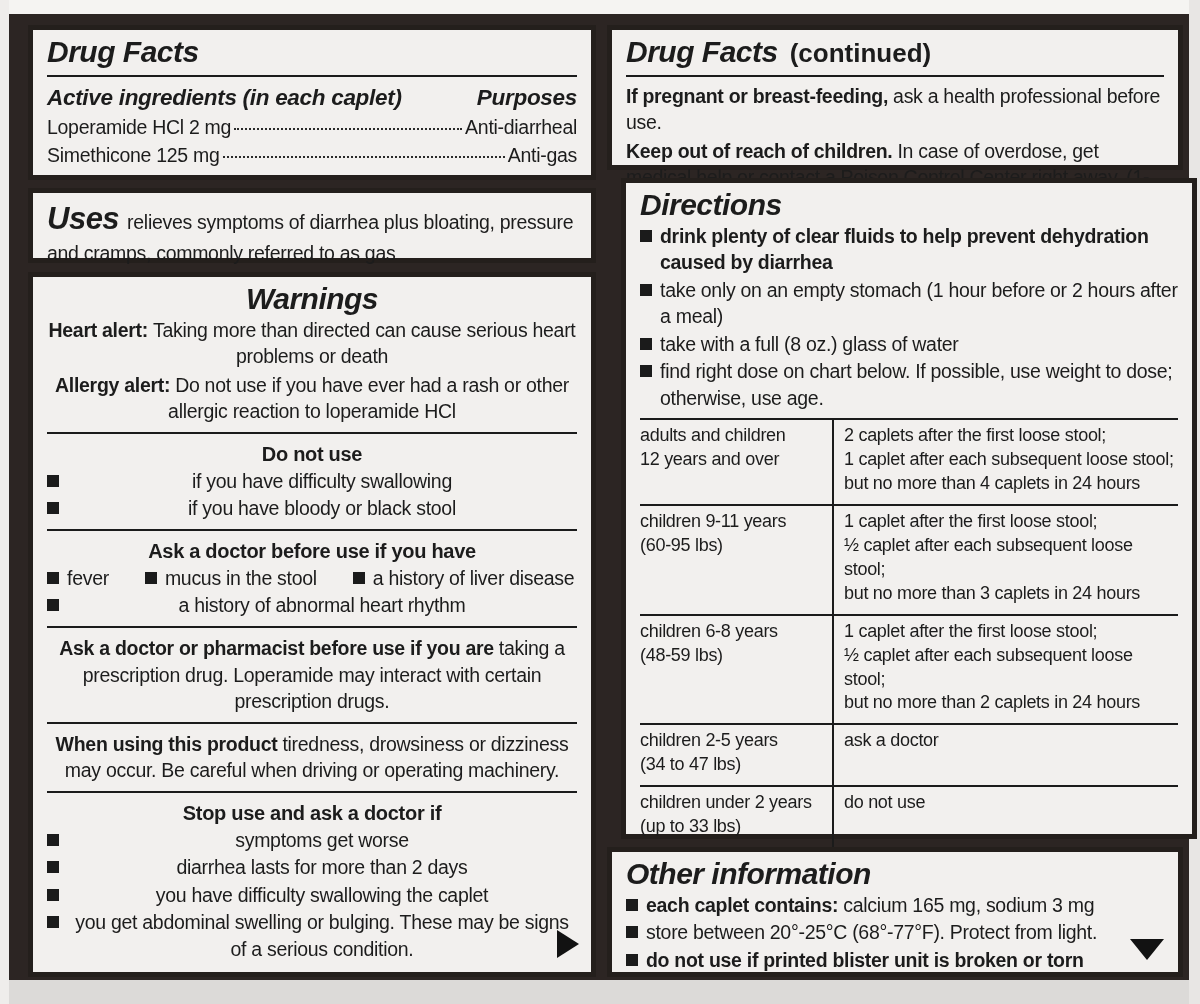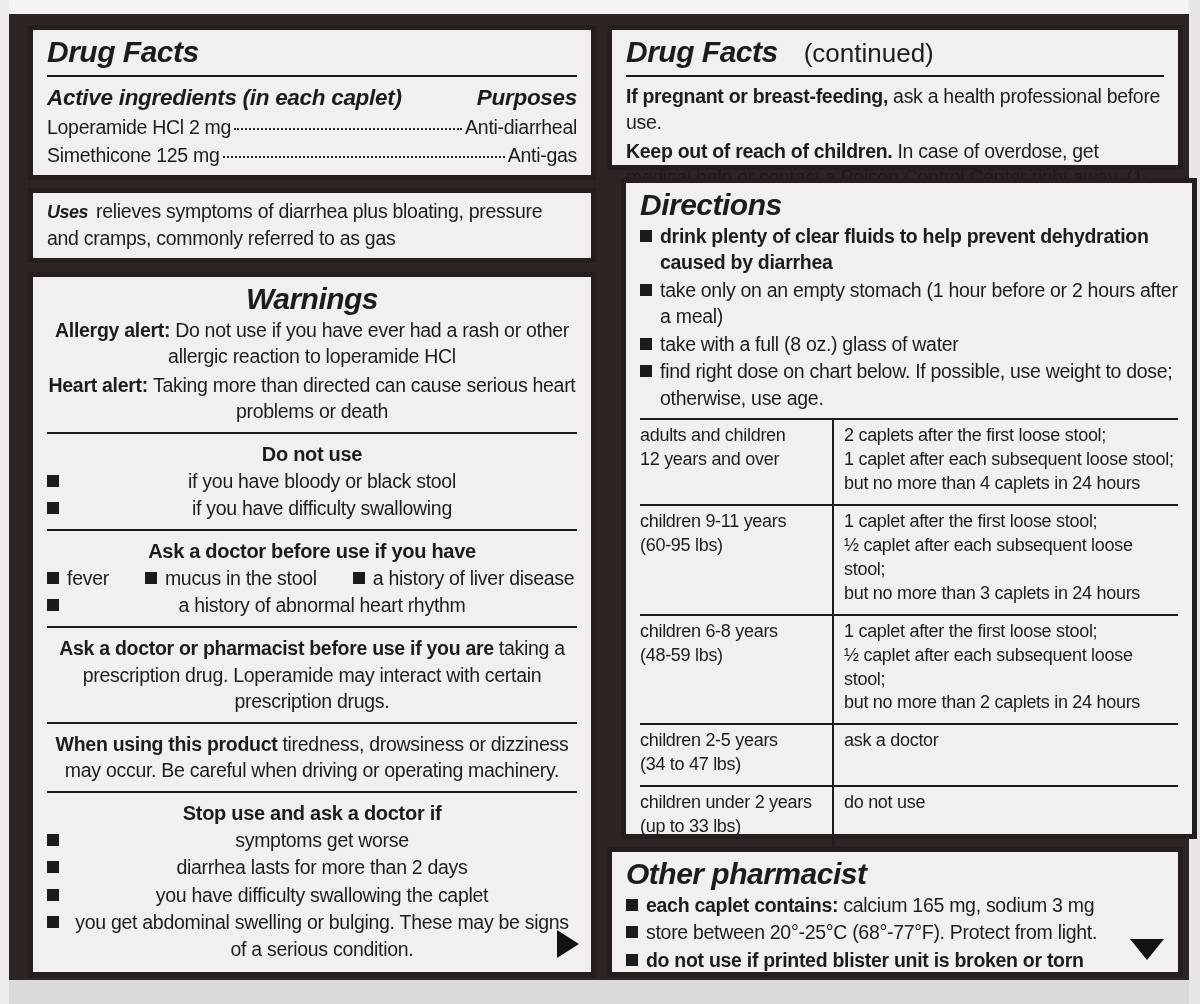--- a/index.html
+++ b/index.html
@@ -25,22 +25,22 @@
     font-size:19.5px;line-height:1.36;letter-spacing:-0.015em;
   }
   .p-l1{left:28px;top:25px;width:568px;height:155px;}
   .p-l2{left:28px;top:188px;width:568px;height:75px;}
   .p-l3{left:28px;top:272px;width:568px;height:705px;text-align:center;}
   .p-r1{left:607px;top:25px;width:576px;height:145px;}
   .p-r2{left:621px;top:178px;width:576px;height:661px;}
   .p-r3{left:607px;top:847px;width:576px;height:130px;}
 
   .h1{font-style:italic;font-weight:bold;font-size:30px;line-height:1.15;letter-spacing:-0.5px;}
-  .h1 .cont{font-style:normal;font-weight:normal;margin-left:26px;font-size:26px;letter-spacing:0;}
-  .h1i{font-style:italic;font-weight:bold;font-size:18px;letter-spacing:-0.5px;margin-right:8px;}
+  .h1 .cont{font-style:normal;font-weight:bold;margin-left:12px;font-size:26px;letter-spacing:0;}
+  .h1i{font-style:italic;font-weight:bold;font-size:31px;letter-spacing:-0.5px;margin-right:8px;}
   .h2{font-style:italic;font-weight:bold;font-size:22.5px;letter-spacing:-0.3px;}
   .subhead{font-weight:bold;font-size:20px;}
   .rule{height:0;border-top:2px solid #1b1b1b;margin:5px 0 6px 0;}
   .rule2{height:0;border-top:2px solid #1b1b1b;margin:7px 0;}
   .para{margin:0 0 2px 0;}
   .lead{margin-right:5px;}
 
   .ai-head{display:flex;justify-content:space-between;align-items:flex-end;margin-top:1px;}
   .leader-row{display:flex;align-items:baseline;margin-top:1px;}
   .leader-row .ing,.leader-row .purp{white-space:nowrap;}
@@ -100,35 +100,35 @@
 
   <section class="panel p-l2">
     <p class="para">
       <span class="h1i">Uses</span><span>relieves symptoms of diarrhea plus bloating, pressure and cramps, commonly referred to as gas</span>
     </p>
   </section>
 
   <section class="panel p-l3">
     <div class="h1">Warnings</div>
     <p class="para">
+      <b class="lead">Heart alert:</b><span>Taking more than directed can cause serious heart problems or death</span>
+    </p>
+    <p class="para">
       <b class="lead">Allergy alert:</b><span>Do not use if you have ever had a rash or other allergic reaction to loperamide HCl</span>
     </p>
-    <p class="para">
-      <b class="lead">Heart alert:</b><span>Taking more than directed can cause serious heart problems or death</span>
-    </p>
     <div class="rule2"></div>
 
     <div class="subhead">Do not use</div>
     <div class="bullet">
       <span class="sq"></span>
+      <span class="bt">if you have difficulty swallowing</span>
+    </div>
+    <div class="bullet">
+      <span class="sq"></span>
       <span class="bt">if you have bloody or black stool</span>
-    </div>
-    <div class="bullet">
-      <span class="sq"></span>
-      <span class="bt">if you have difficulty swallowing</span>
     </div>
     <div class="rule2"></div>
 
     <div class="subhead">Ask a doctor before use if you have</div>
     <div class="inline-bullets">
       <div class="bullet">
         <span class="sq"></span>
         <span class="bt">fever</span>
       </div>
       <div class="bullet">
@@ -257,21 +257,21 @@
           <div>(up to 33 lbs)</div>
         </div>
         <div class="td td-dose">
           <div>do not use</div>
         </div>
       </div>
     </div>
   </section>
 
   <section class="panel p-r3">
-    <div class="h1">Other pharmacist</div>
+    <div class="h1">Other information</div>
     <div class="bullet">
       <span class="sq"></span>
       <span class="bt"><b class="lead">each caplet contains:</b><span>calcium 165 mg, sodium 3 mg</span></span>
     </div>
     <div class="bullet">
       <span class="sq"></span>
       <span class="bt">store between 20°-25°C (68°-77°F). Protect from light.</span>
     </div>
     <div class="bullet bold">
       <span class="sq"></span>

